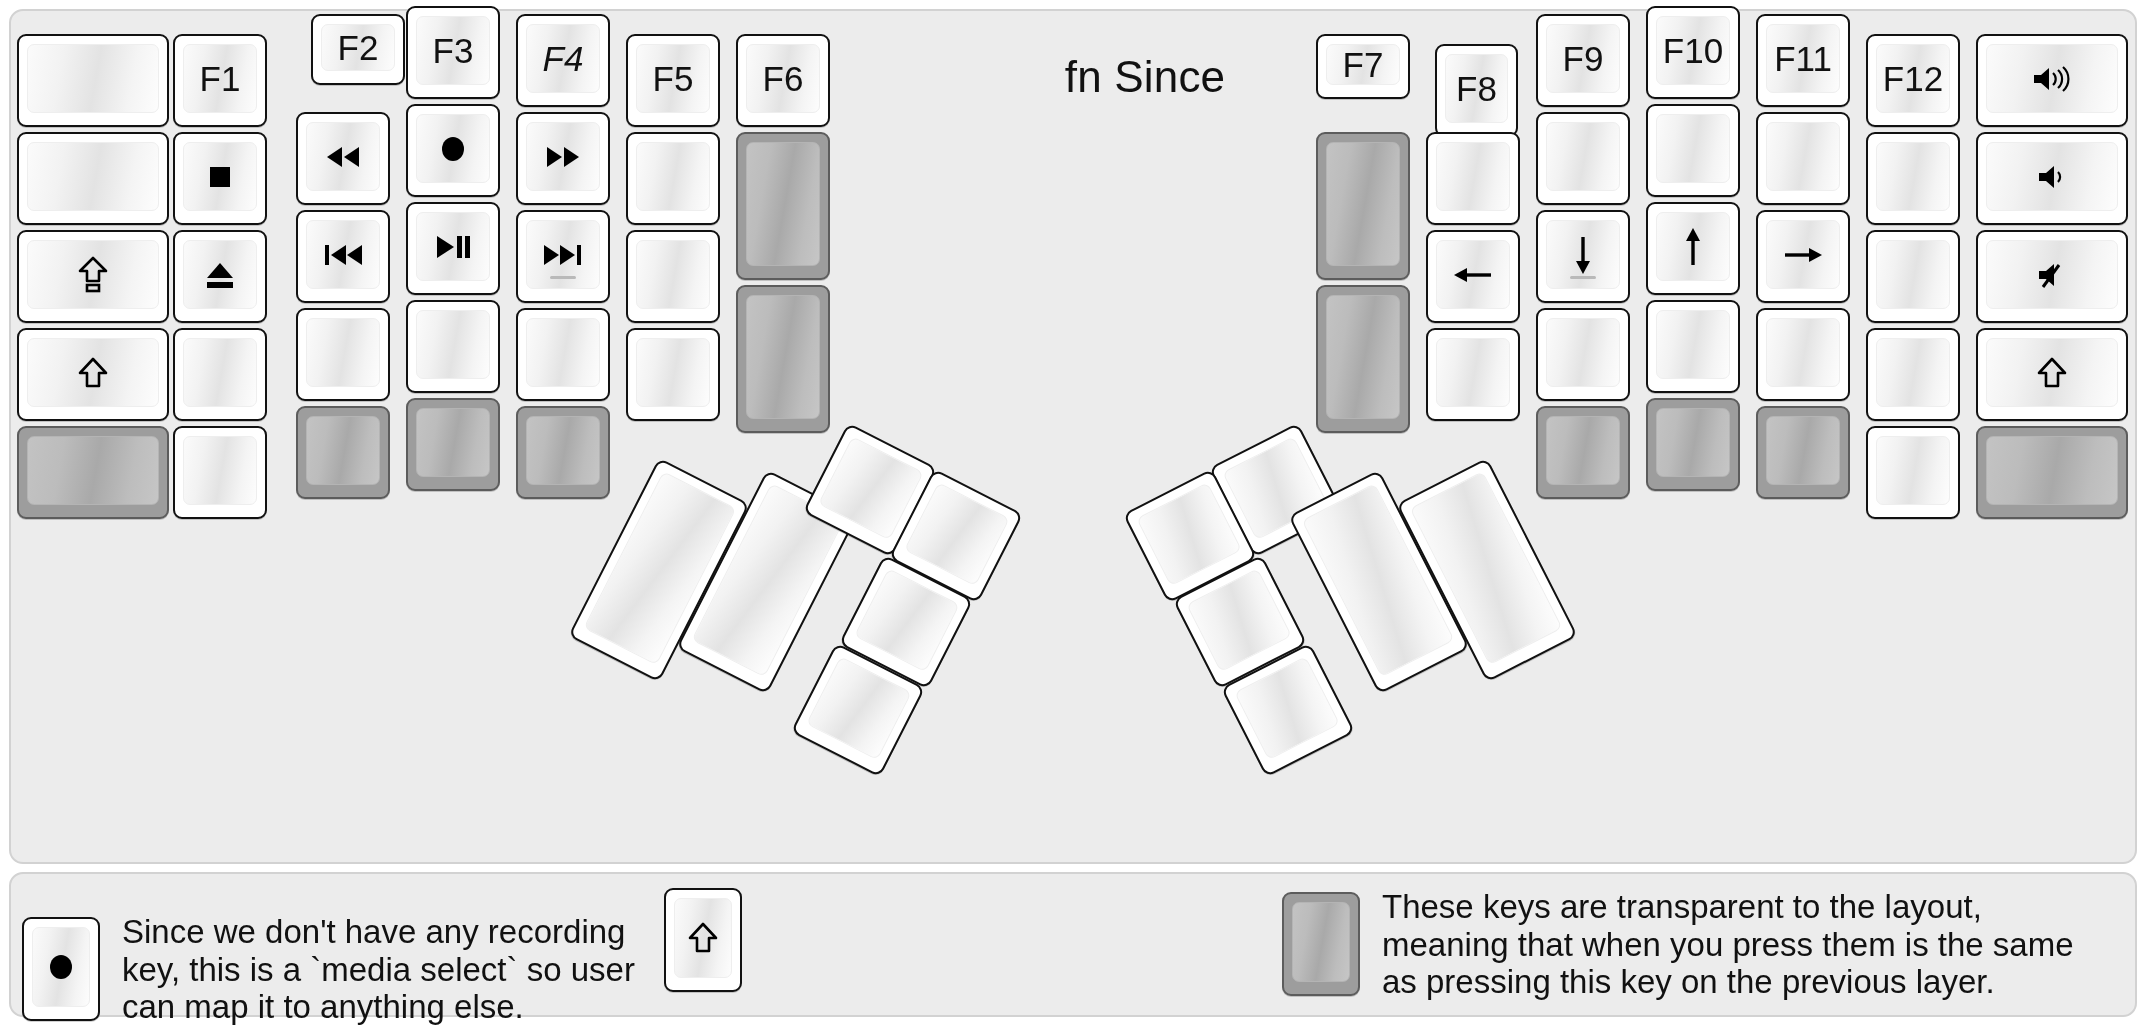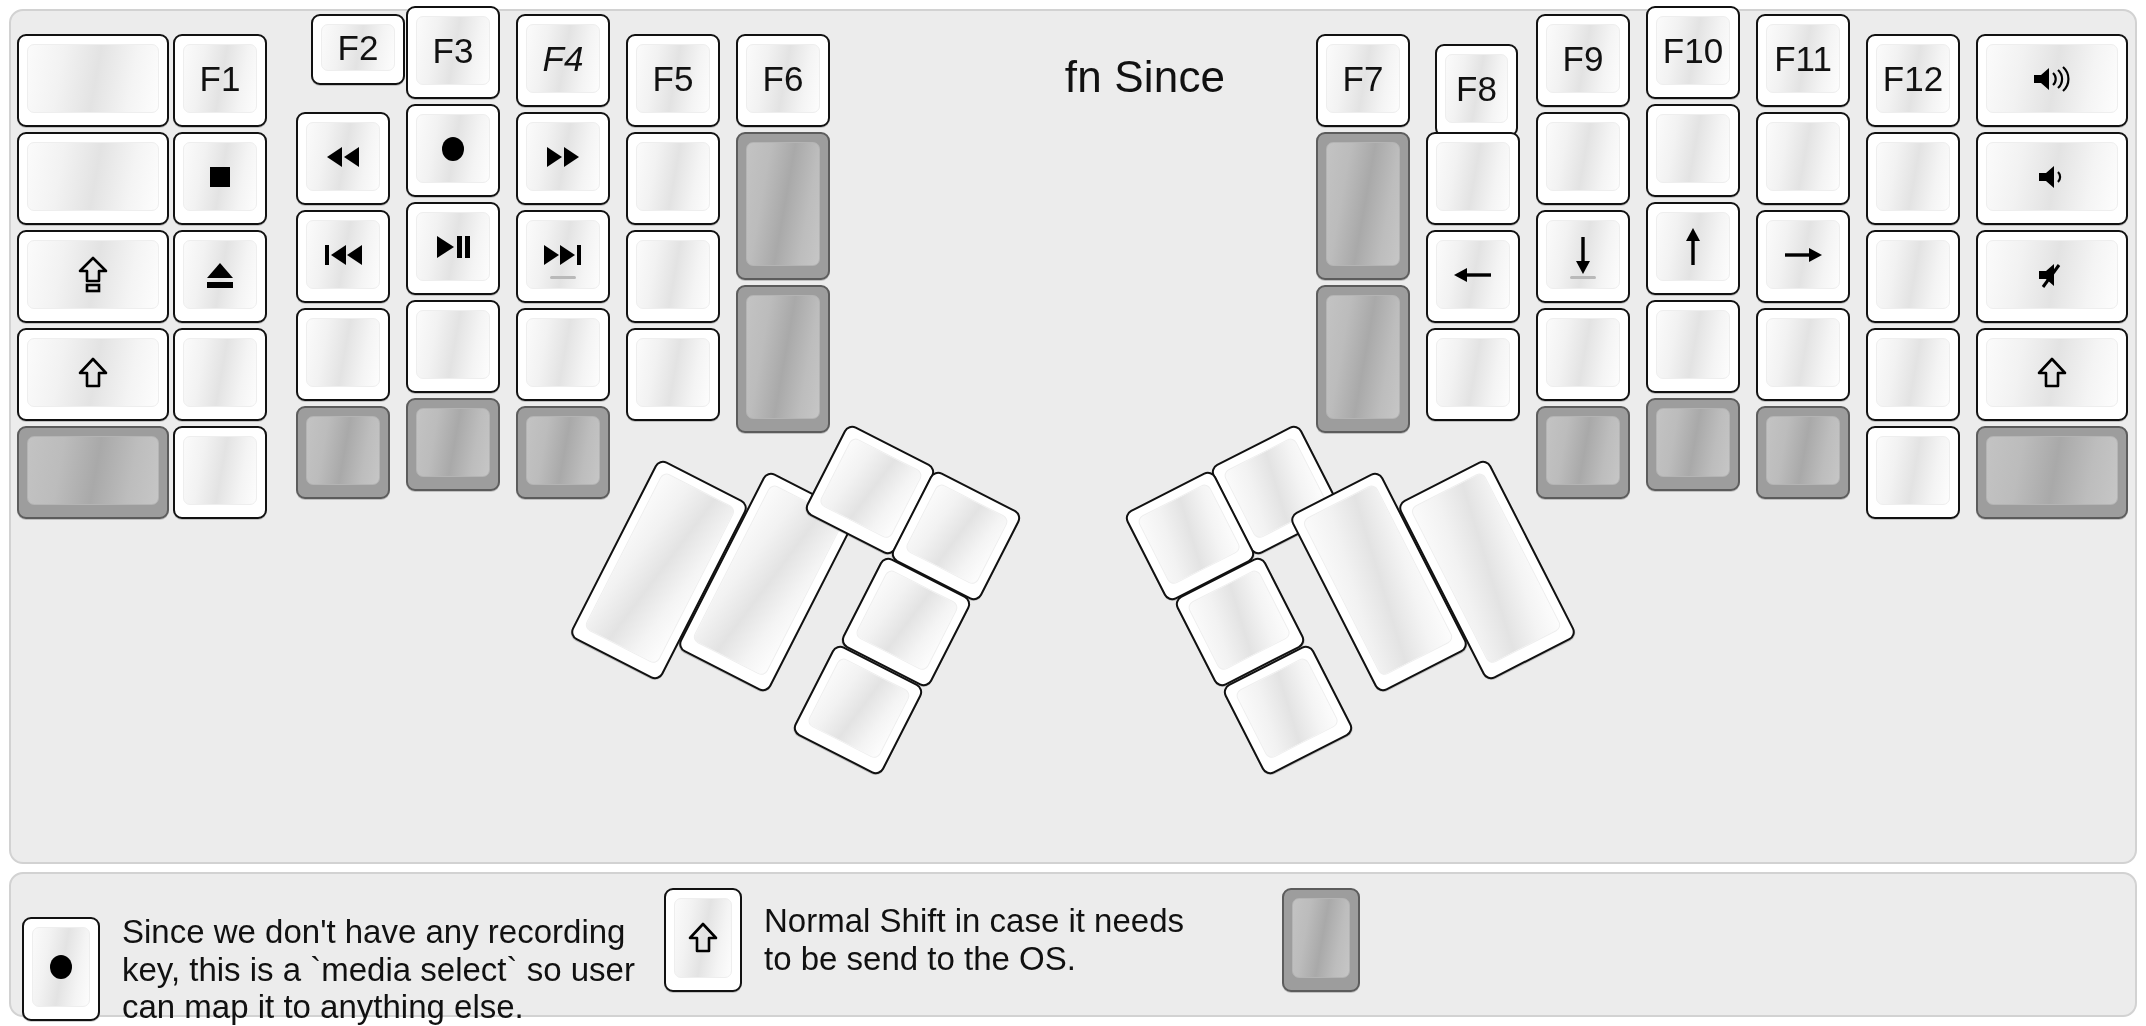--- a/index.html
+++ b/index.html
@@ -317,21 +317,21 @@
       <div class="key trans" style="left: 736px; top: 132px; width: 94px; height: 148px;">
         <div class="kouter">
           <div class="kinner"></div>
         </div>
       </div>
       <div class="key trans" style="left: 736px; top: 285px; width: 94px; height: 148px;">
         <div class="kouter">
           <div class="kinner"></div>
         </div>
       </div>
-      <div class="key" style="left: 1316px; top: 34px; width: 94px; height: 93px;">
+      <div class="key" style="left: 1316px; top: 34px; width: 94px; height: 65px;">
         <div class="kouter">
           <div class="kinner">
             <span class="legendtxt">F7</span>
           </div>
         </div>
       </div>
       <div class="key trans" style="left: 1316px; top: 132px; width: 94px; height: 148px;">
         <div class="kouter">
           <div class="kinner"></div>
         </div>
@@ -643,27 +643,28 @@
               <div class="kinner">
                 <span class="glyph">
                   <svg width="30" height="34" viewBox="0 0 30 34">
                     <path d="M15 3 L28 17 L21 17 L21 30 L9 30 L9 17 L2 17 Z" fill="none" stroke="#000" stroke-width="2.6" stroke-linejoin="round"></path>
                   </svg>
                 </span>
               </div>
             </div>
           </div>
         </div>
-        <div class="txt">Normal Shift in case it needs
-to be send to the OS.</div>
       </div>
       <div class="lg" style="left: 1282px; top: 888px;">
         <div class="keywrap" style="width: 78px; height: 104px;">
           <div class="key trans" style="left: 0px; top: 0px; width: 78px; height: 104px;">
             <div class="kouter">
               <div class="kinner"></div>
             </div>
           </div>
         </div>
+        <div class="txt">These keys are transparent to the layout,
+meaning that when you press them is the same
+as pressing this key on the previous layer.</div>
       </div>
     </div>
 
 </div>
 
 </body></html>

